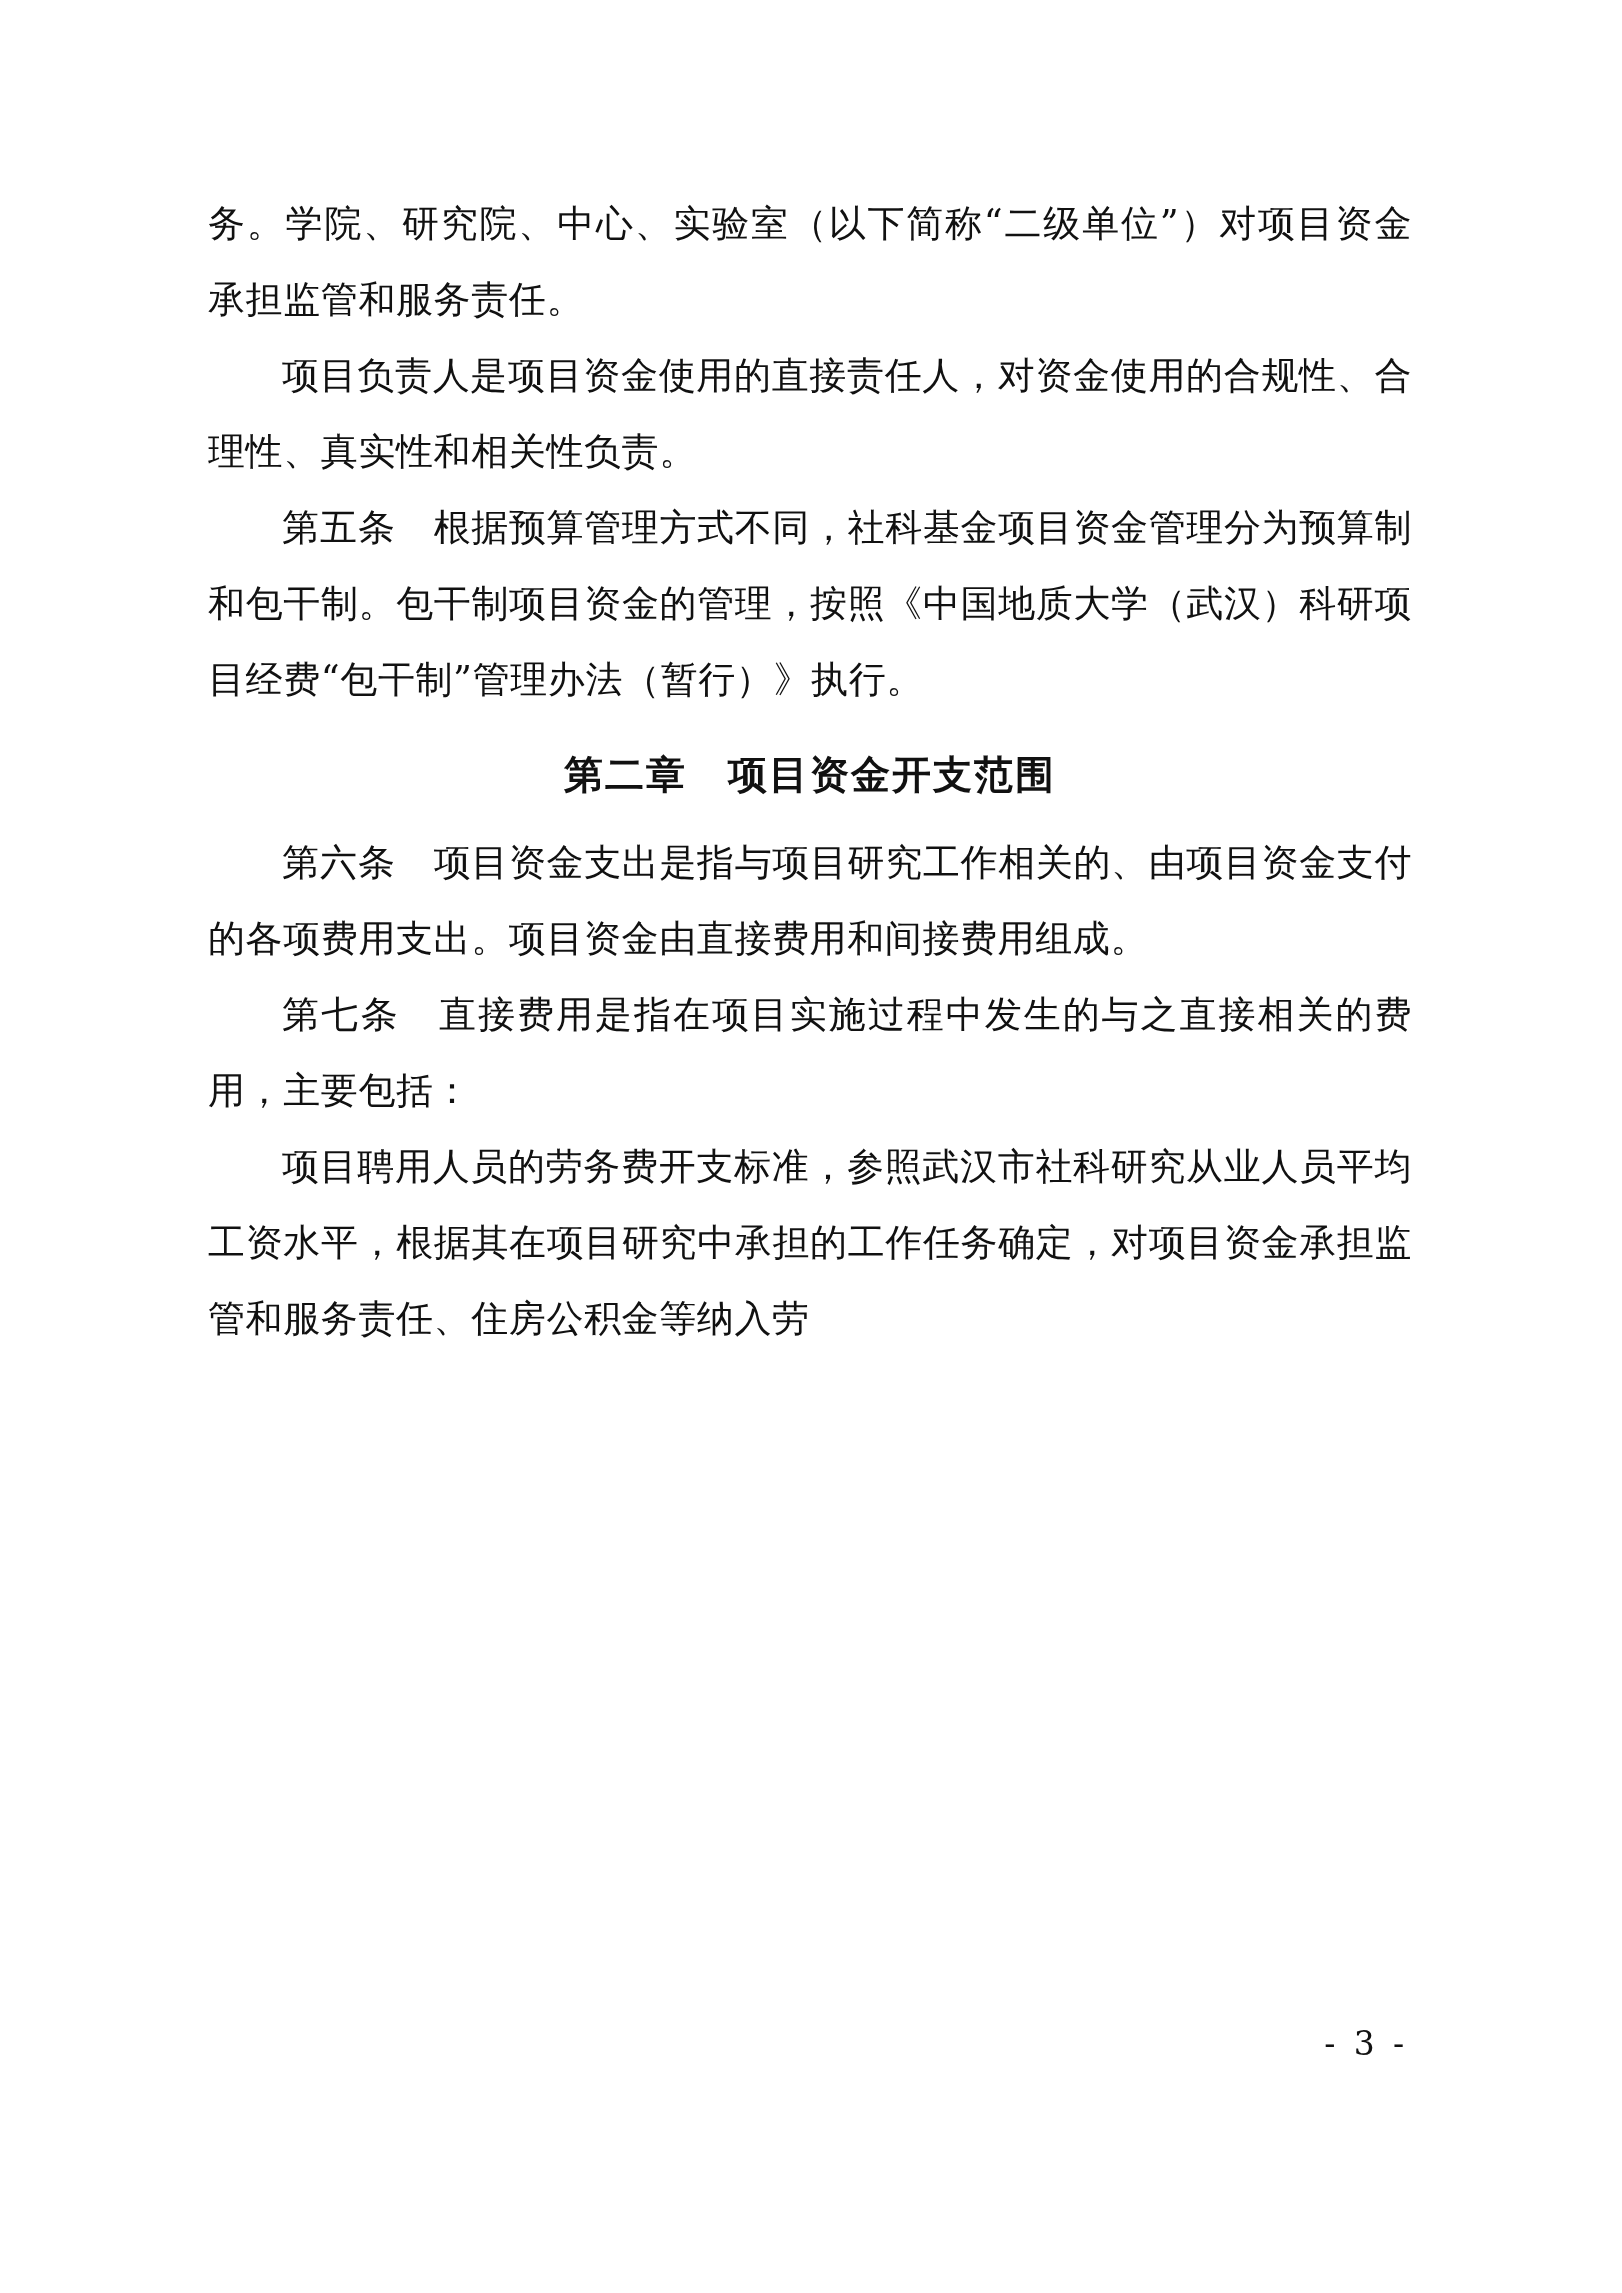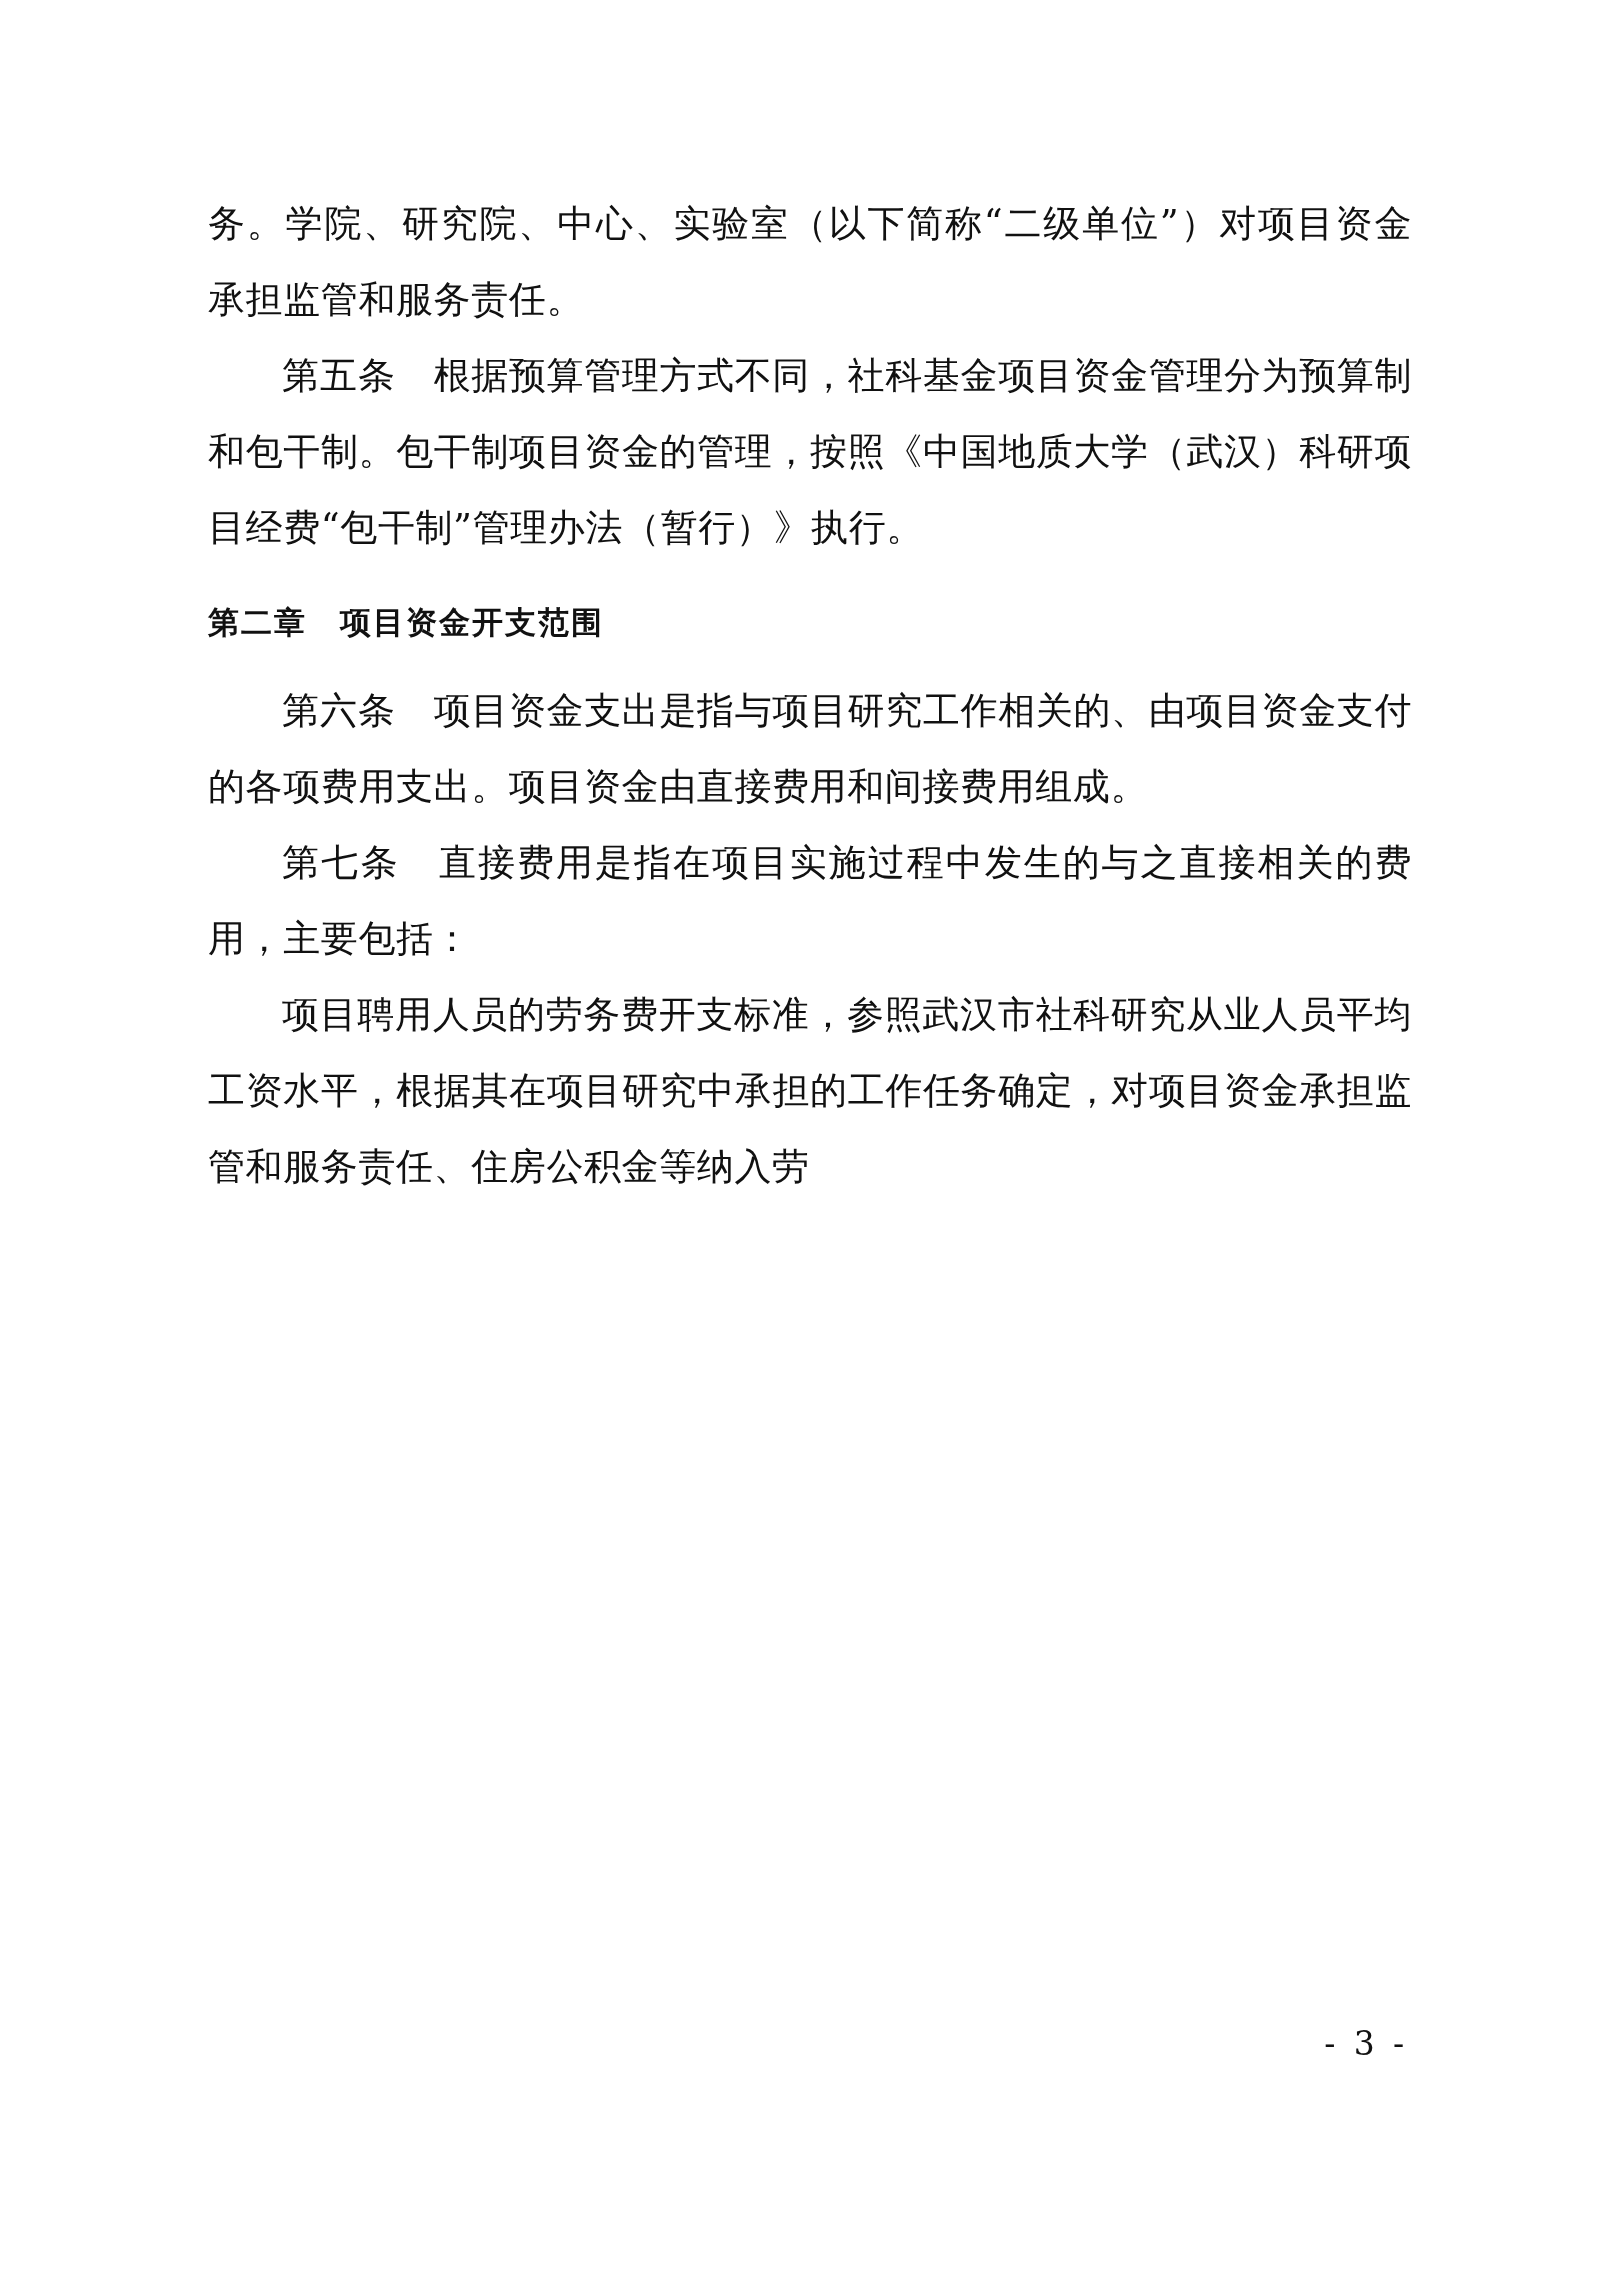--- a/index.html
+++ b/index.html
@@ -31,23 +31,24 @@
     text-align: justify;
     text-justify: inter-ideograph;
     margin: 0 0 0 0;
     text-indent: 74px;
     color: #111111;
   }
   .para.noindent {
     text-indent: 0;
   }
   .heading {
-    font-size: 31px;
+    font-size: 39px;
     line-height: 84px;
     font-weight: bold;
+    text-align: center;
     margin: 13.7px 0 9.8px 0;
     letter-spacing: 2px;
   }
   .artnum {
     font-weight: normal;
     letter-spacing: 1px;
   }
   .footer {
     position: absolute;
     left: 0;
@@ -63,20 +64,21 @@
 </style>
 </head>
 <body>
 
 <div class="page">
 
   <div class="content">
 
     <p class="para noindent">务。学院、研究院、中心、实验室（以下简称“二级单位”）对项目资金承担监管和服务责任。</p>
 
+    <p class="para">项目负责人是项目资金使用的直接责任人，对资金使用的合规性、合理性、真实性和相关性负责。</p>
 
     <p class="para"><span class="artnum">第五条</span><span>　根据预算管理方式不同，社科基金项目资金管理分为预算制和包干制。包干制项目资金的管理，按照《中国地质大学（武汉）科研项目经费“包干制”管理办法（暂行）》执行。</span></p>
 
     <h2 class="heading">第二章　项目资金开支范围</h2>
 
     <p class="para"><span class="artnum">第六条</span><span>　项目资金支出是指与项目研究工作相关的、由项目资金支付的各项费用支出。项目资金由直接费用和间接费用组成。</span></p>
 
     <p class="para"><span class="artnum">第七条</span><span>　直接费用是指在项目实施过程中发生的与之直接相关的费用，主要包括：</span></p>
 
 

